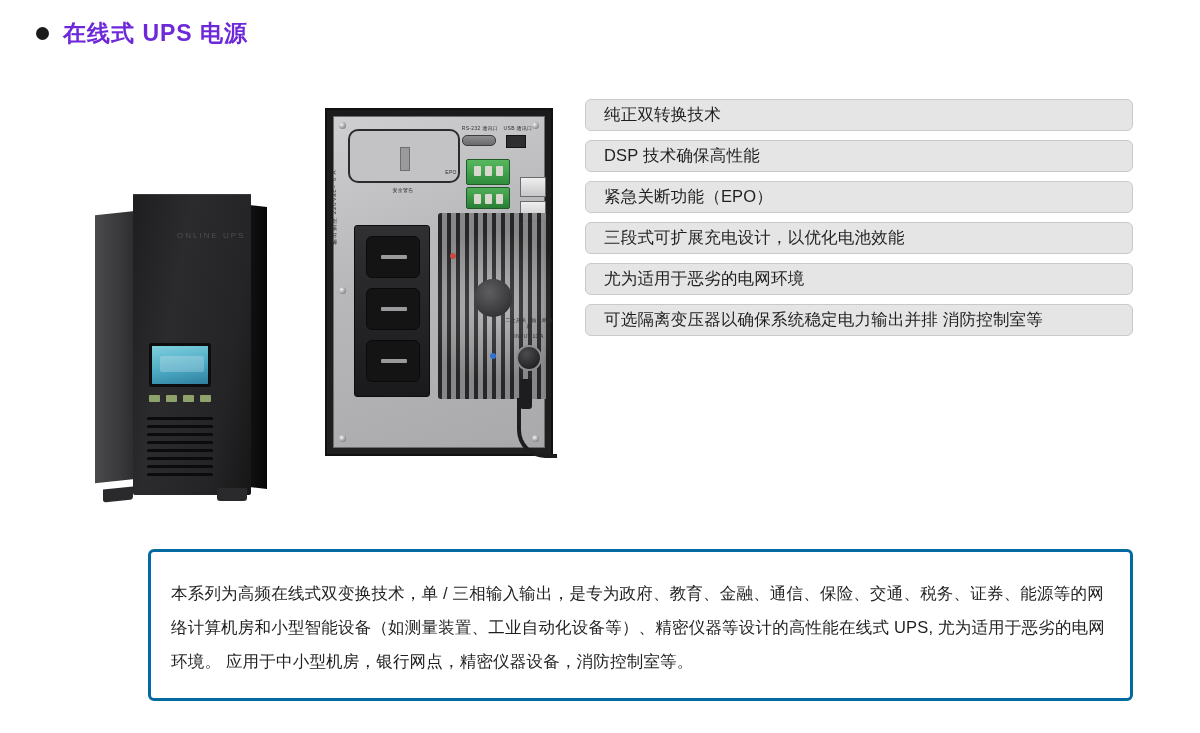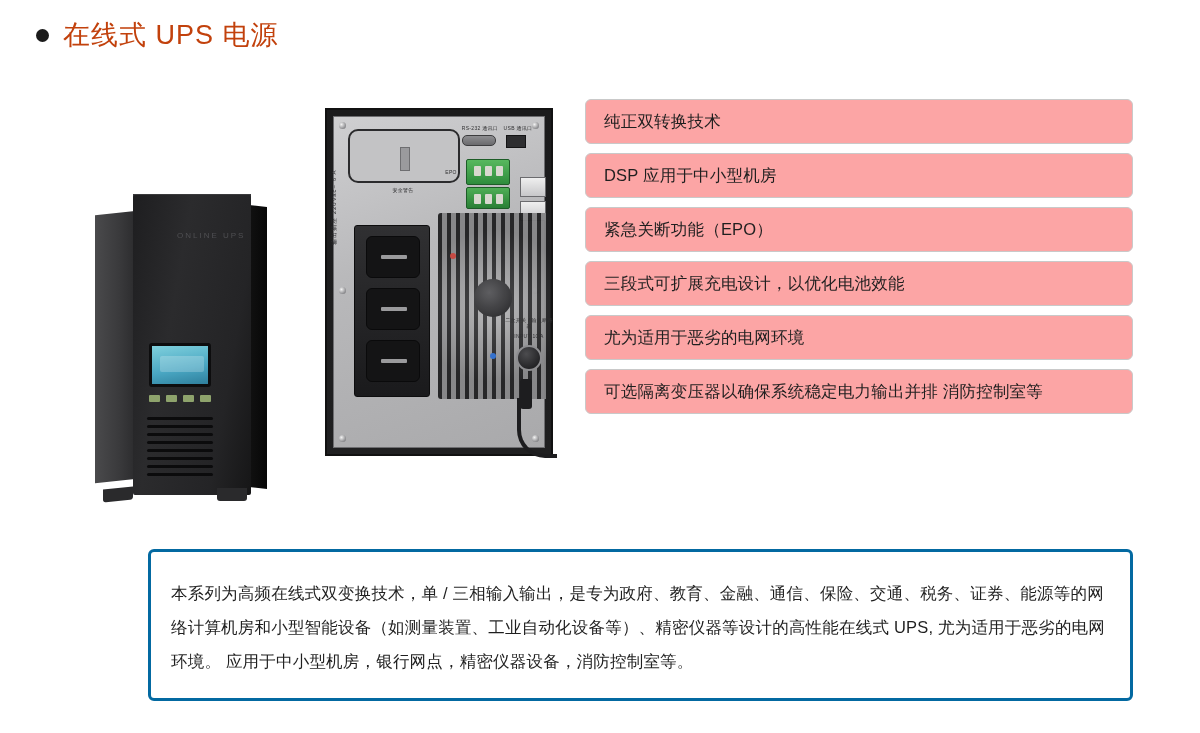--- a/index.html
+++ b/index.html
@@ -29,24 +29,24 @@
     gap: 14px;
   }
   .title-bullet {
     width: 13px;
     height: 13px;
     border-radius: 50%;
     background: #1b1b1b;
     display: block;
   }
   .title-text {
-    font-size: 27px;
-    font-weight: normal;
+    font-size: 23px;
+    font-weight: bold;
     letter-spacing: 1px;
-    color: #c2410c;
+    color: #6d28d9;
     line-height: 1;
   }
 
   
   .product-area {
     position: absolute;
     left: 60px;
     top: 92px;
     width: 500px;
     height: 430px;
@@ -404,30 +404,30 @@
   }
 
   
   .features {
     position: absolute;
     left: 585px;
     top: 99px;
     width: 548px;
   }
   .feature-item {
-    height: 45px;
+    height: 32px;
     border: 1px solid #c9c9c9;
     border-radius: 6px;
     display: flex;
     align-items: center;
     padding: 0 18px;
     margin-bottom: 9px;
     font-size: 16.5px;
     color: #1f1f1f;
-    background: #fca5a5;
+    background: #e5e5e5;
     letter-spacing: 0.2px;
   }
 
   
   .desc {
     position: absolute;
     left: 148px;
     top: 549px;
     width: 985px;
     min-height: 148px;
@@ -539,21 +539,21 @@
       </div>
       <div class="rear-cable-line"></div>
     </div>
   </div>
 
   <div class="features">
     <div class="feature-item">
         <span>纯正双转换技术</span>
       </div>
     <div class="feature-item">
-        <span>DSP 应用于中小型机房</span>
+        <span>DSP 技术确保高性能</span>
       </div>
     <div class="feature-item">
         <span>紧急关断功能（EPO）</span>
       </div>
     <div class="feature-item">
         <span>三段式可扩展充电设计，以优化电池效能</span>
       </div>
     <div class="feature-item">
         <span>尤为适用于恶劣的电网环境</span>
       </div>

